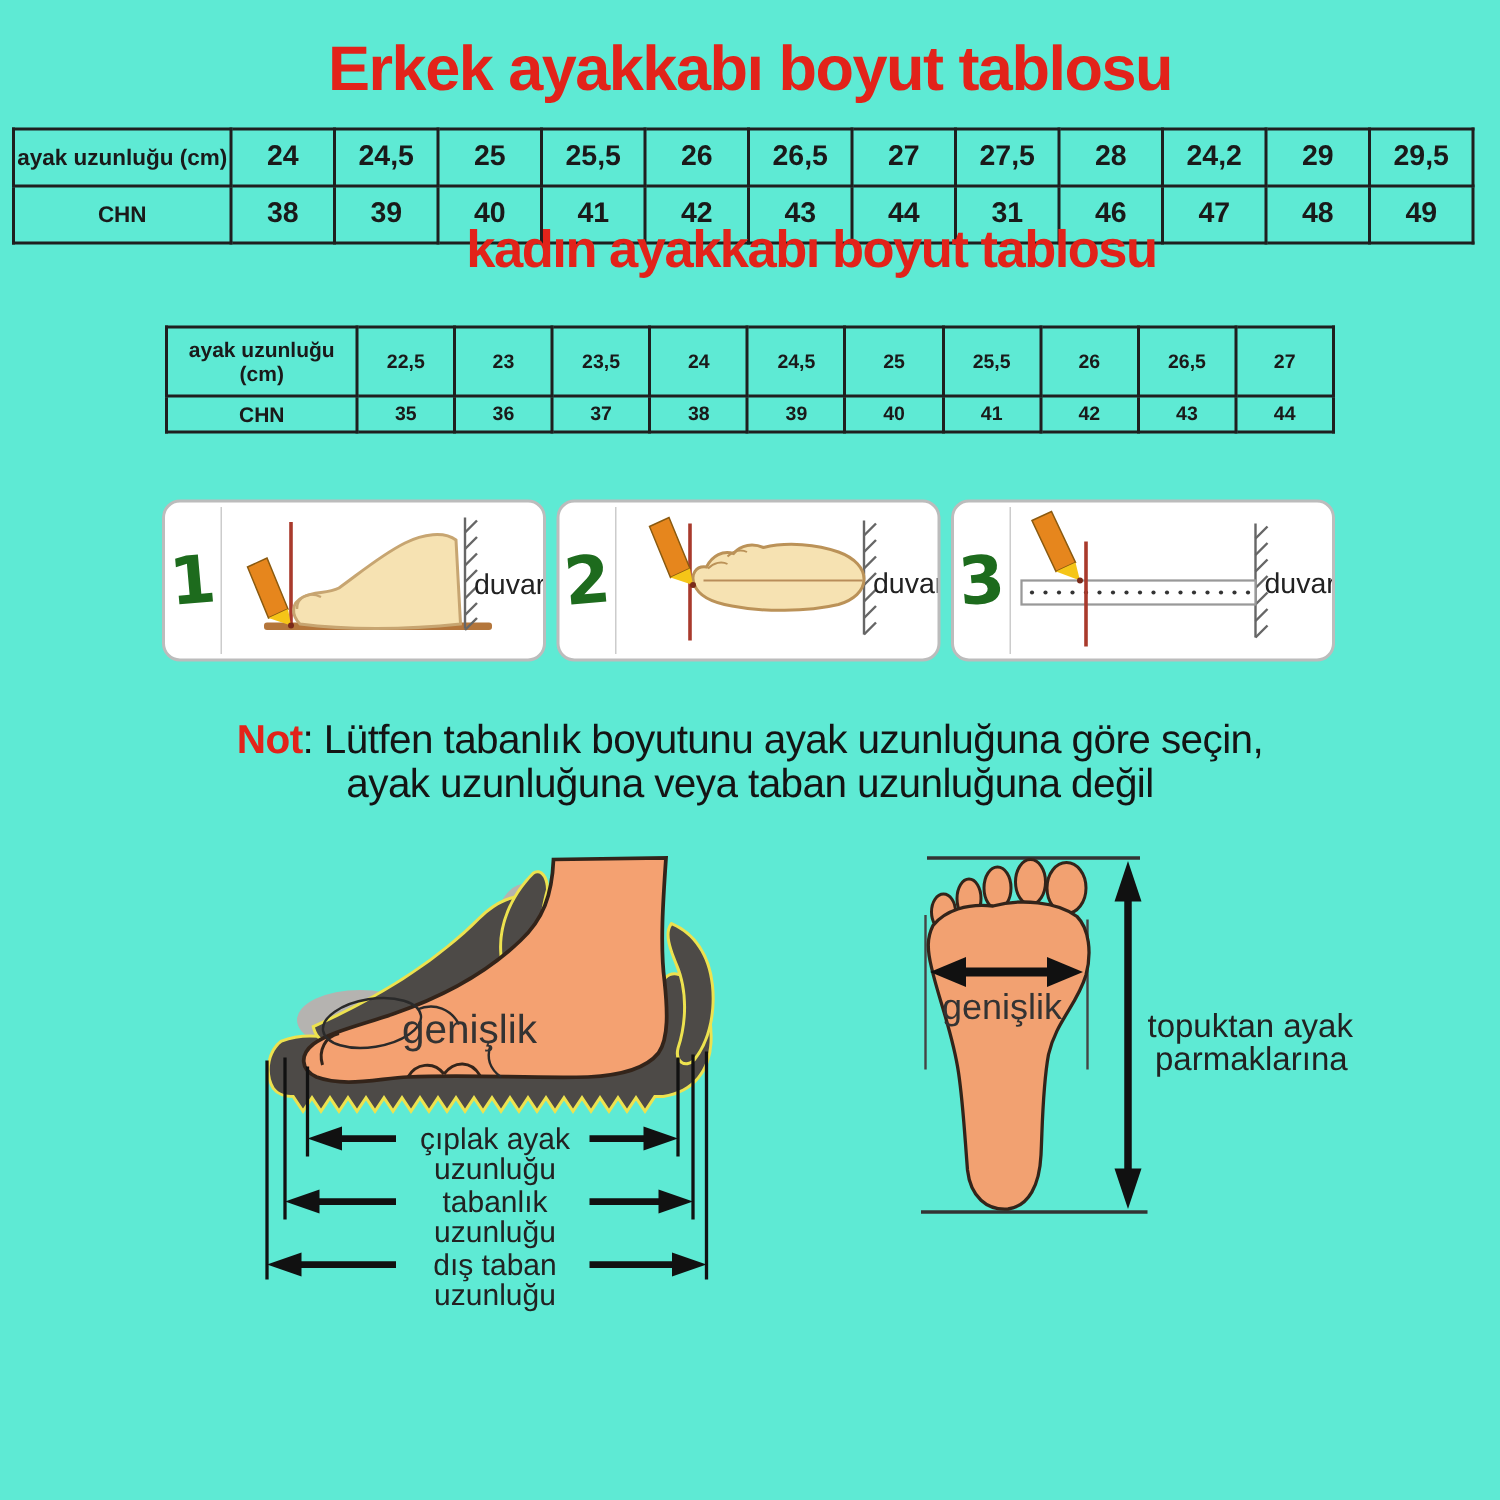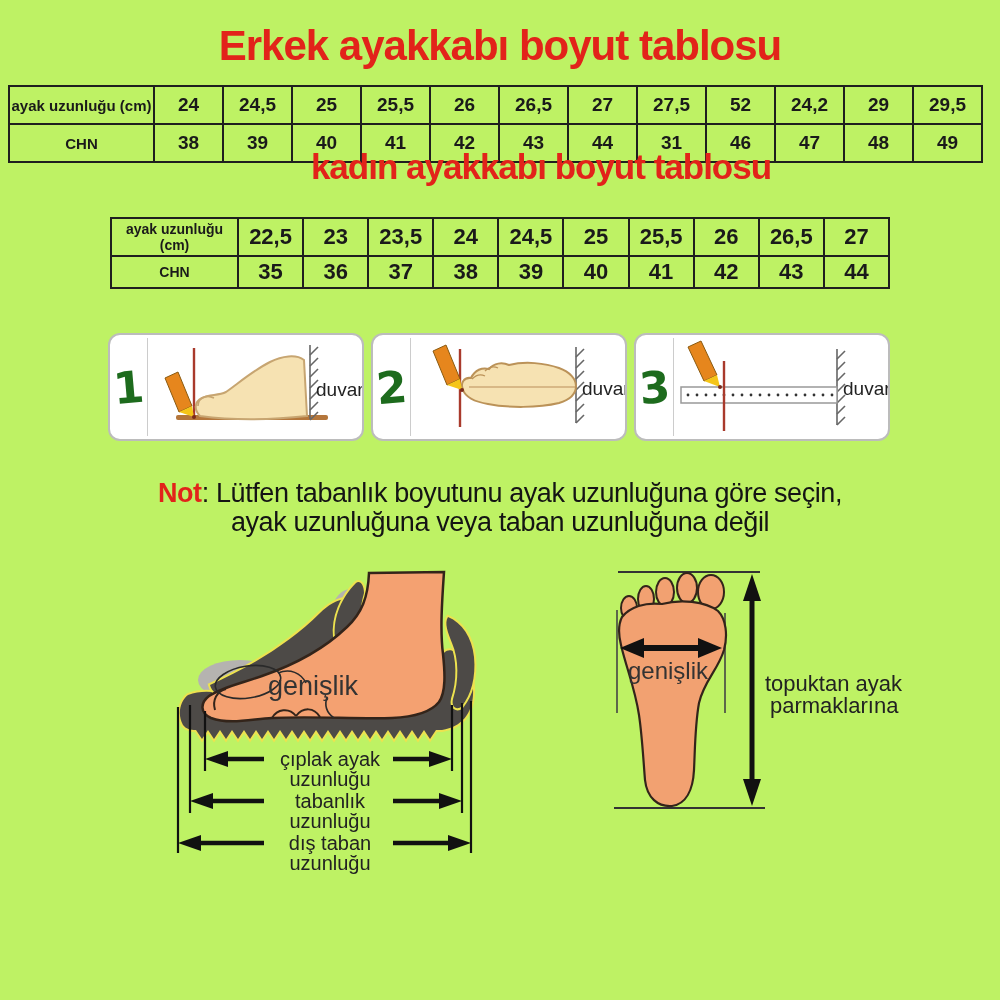--- a/index.html
+++ b/index.html
@@ -1,31 +1,31 @@
 <!DOCTYPE html>
 <html><head>
 <meta charset="utf-8">
 <style>
   html,body{margin:0;padding:0;background:#fff;}
-  #stage{position:relative;width:1000px;height:1000px;background:#bef264;overflow:hidden;
+  #stage{position:relative;width:1000px;height:1000px;background:#5eead4;overflow:hidden;
          font-family:"Liberation Sans",sans-serif;}
 
   .main-title{position:absolute;left:0;width:1000px;text-align:center;
               font-weight:700;color:#e2231a;letter-spacing:-1px;}
   #title-men{top:22px;font-size:42px;}
   #title-women{top:147px;font-size:35px;margin-left:41px;}
 
   table.sizetable{border-collapse:collapse;table-layout:fixed;}
   table.sizetable td{border:2px solid #1f1f1f;text-align:center;vertical-align:middle;
                      font-weight:700;color:#1a1a1a;padding:0;overflow:hidden;}
   #men-table{position:absolute;left:8px;top:85px;width:975px;height:78px;}
   #men-table td{font-size:19px;}
   #men-table td.head{font-size:15px;}
   #women-table{position:absolute;left:110px;top:217px;width:780px;height:72px;}
-  #women-table td{font-size:22px;}
+  #women-table td{font-size:13px;}
   #women-table td.head{font-size:14px;}
 
   .steps-row{position:absolute;left:108px;top:333px;display:flex;gap:7px;}
   .step-panel{position:relative;width:252px;height:104px;border:2px solid #bcbcbc;
               border-radius:12px;background:#fff;}
   .step-num{position:absolute;left:0;top:0;width:37px;height:100%;display:flex;
             align-items:center;justify-content:center;font-size:44px;font-weight:800;
             color:#1d6b1d;transform:rotate(-5deg);font-family:"DejaVu Sans",sans-serif;}
   .step-divider{position:absolute;left:37px;top:3px;width:1px;height:98px;background:#cccccc;}
   .step-svg{position:absolute;left:0;top:0;}
@@ -64,21 +64,21 @@
         <tr>
       <td class="head">ayak uzunluğu (cm)</td>
       <td>24</td>
       <td>24,5</td>
       <td>25</td>
       <td>25,5</td>
       <td>26</td>
       <td>26,5</td>
       <td>27</td>
       <td>27,5</td>
-      <td>52</td>
+      <td>28</td>
       <td>24,2</td>
       <td>29</td>
       <td>29,5</td>
     </tr>
     <tr>
       <td class="head">CHN</td>
       <td>38</td>
       <td>39</td>
       <td>40</td>
       <td>41</td>

